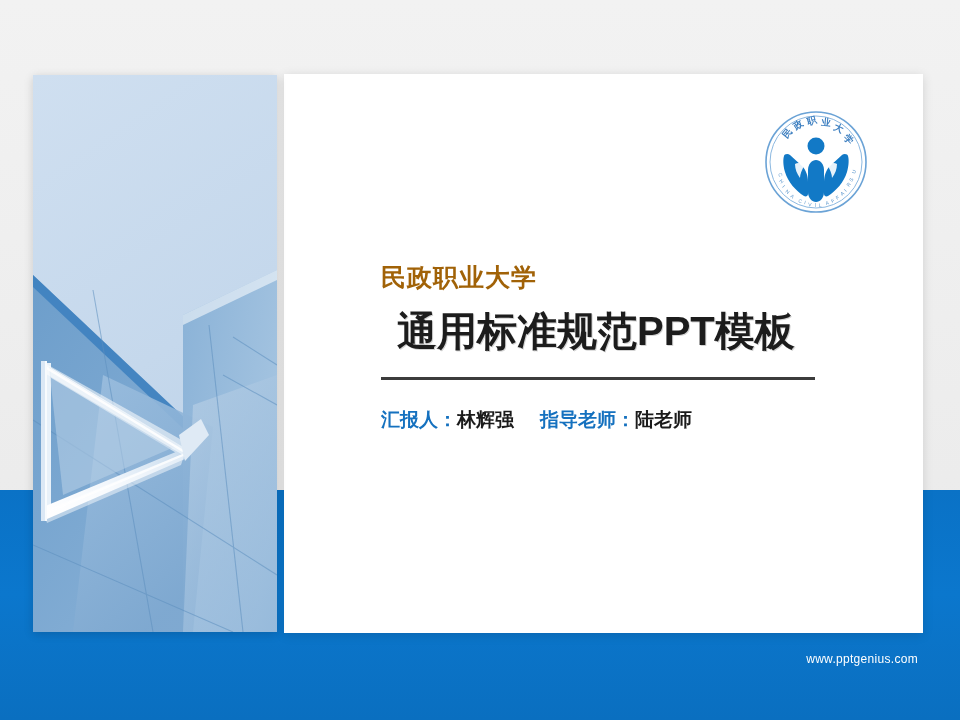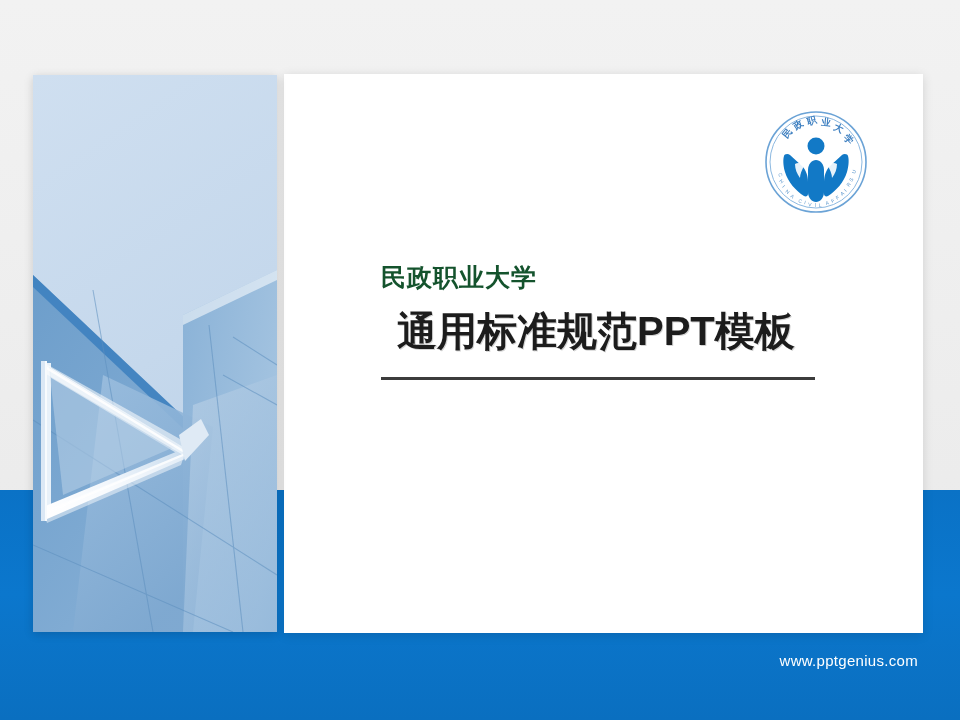--- a/index.html
+++ b/index.html
@@ -74,21 +74,21 @@
   
   .text-block {
     position: absolute;
     left: 381px;
     top: 262px;
     width: 460px;
   }
   .subtitle {
     font-size: 25px;
     font-weight: bold;
-    color: #14532d;
+    color: #a16207;
     letter-spacing: 1px;
     line-height: 1.2;
     margin: 0 0 6px 0;
     white-space: nowrap;
   }
   .main-title {
     font-size: 40px;
     font-weight: bold;
     color: #1c1c1c;
     letter-spacing: 0px;
@@ -113,21 +113,21 @@
   .byline .lab { color: #1571bf; }
   .byline .gap { display: inline-block; width: 26px; }
 
   
   .footer-url {
     position: absolute;
     left: 0;
     top: 652px;
     width: 918px;
     text-align: right;
-    font-size: 15px;
+    font-size: 12px;
     color: #ffffff;
     letter-spacing: 0.3px;
   }
 </style>
 </head>
 <body>
 
 <div id="slide">
 
   <div class="page-bg"></div>
@@ -250,17 +250,20 @@
                C50 94 46 90 46 84 Z" fill="#1279c6"></path>
       <path d="M33 56 C36 54 40 55 42 58 C40 62 38 66 38 70 C35 66 33 61 33 56 Z" fill="#ffffff" opacity="0.9"></path>
       <path d="M75 56 C72 54 68 55 66 58 C68 62 70 66 70 70 C73 66 75 61 75 56 Z" fill="#ffffff" opacity="0.9"></path>
     </svg>
   </div>
 
   <div class="text-block">
     <div class="subtitle">民政职业大学</div>
     <div class="main-title">通用标准规范PPT模板</div>
     <div class="divider"></div>
+    <div class="byline">
+      <span class="lab">汇报人：</span><span>林辉强</span><span class="gap"></span><span class="lab">指导老师：</span><span>陆老师</span>
+    </div>
   </div>
 
   <div class="footer-url">www.pptgenius.com</div>
 
 </div>
 
 </body></html>

